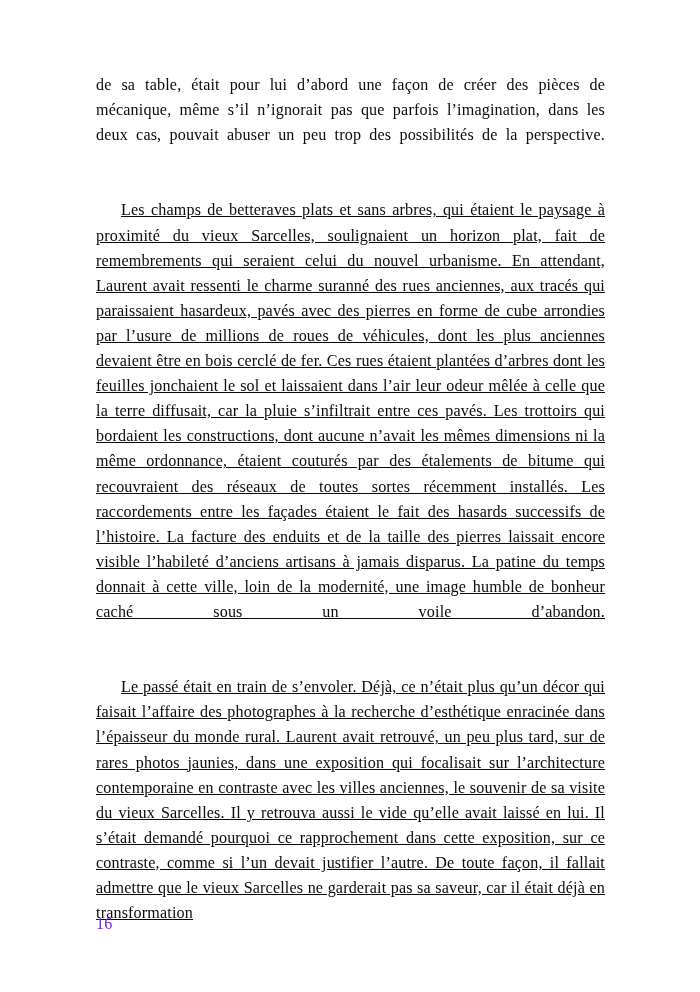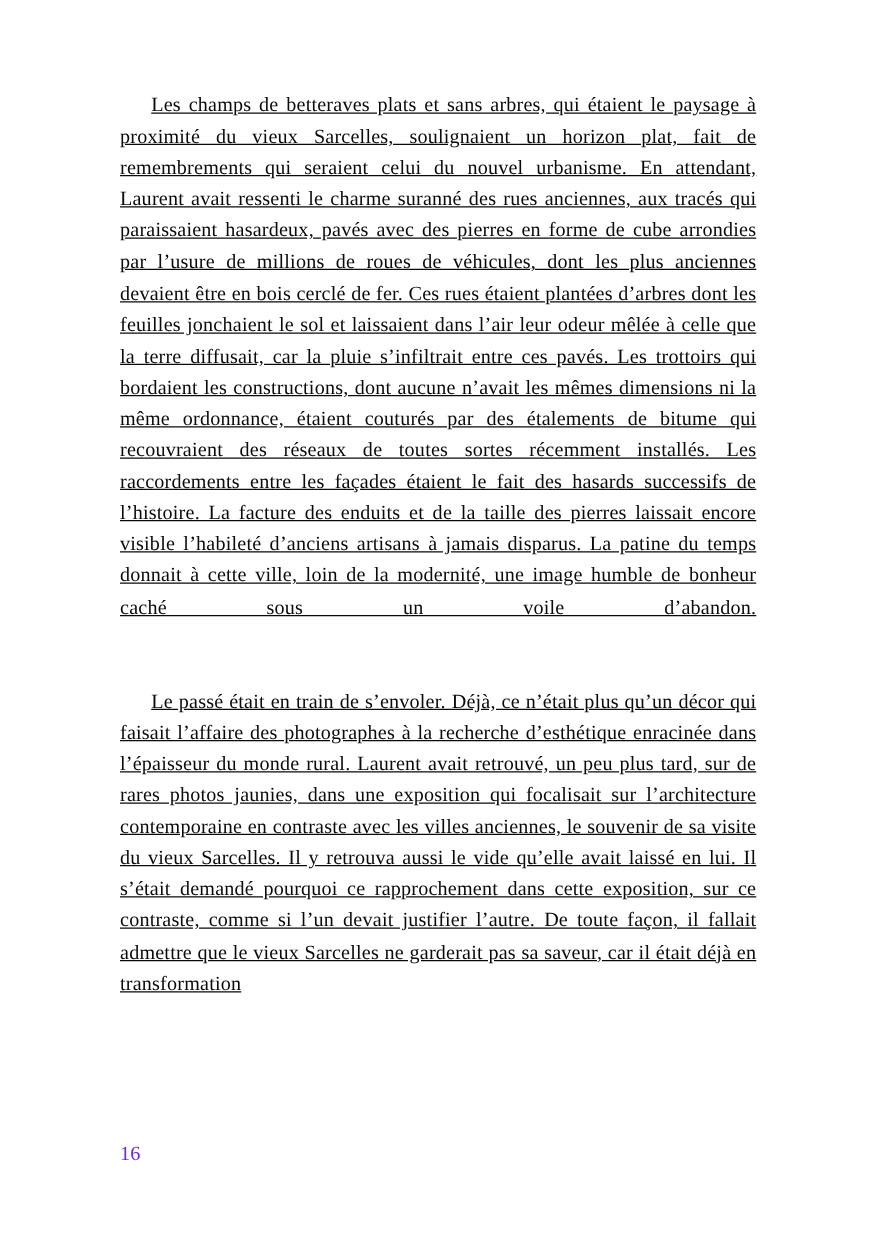--- a/index.html
+++ b/index.html
@@ -65,20 +65,21 @@
     color: #6d28d9;
     letter-spacing: 0.01em;
   }
 </style>
 </head>
 <body>
 
 <div class="page">
 
   <div class="text-block">
+    <p class="para">de sa table, était pour lui d’abord une façon de créer des pièces de mécanique, même s’il n’ignorait pas que parfois l’imagination, dans les deux cas, pouvait abuser un peu trop des possibilités de la perspective.</p>
 
     <p class="para indent">Les champs de betteraves plats et sans arbres, qui étaient le paysage à proximité du vieux Sarcelles, soulignaient un horizon plat, fait de remembrements qui seraient celui du nouvel urbanisme. En attendant, Laurent avait ressenti le charme suranné des rues anciennes, aux tracés qui paraissaient hasardeux, pavés avec des pierres en forme de cube arrondies par l’usure de millions de roues de véhicules, dont les plus anciennes devaient être en bois cerclé de fer. Ces rues étaient plantées d’arbres dont les feuilles jonchaient le sol et laissaient dans l’air leur odeur mêlée à celle que la terre diffusait, car la pluie s’infiltrait entre ces pavés. Les trottoirs qui bordaient les constructions, dont aucune n’avait les mêmes dimensions ni la même ordonnance, étaient couturés par des étalements de bitume qui recouvraient des réseaux de toutes sortes récemment installés. Les raccordements entre les façades étaient le fait des hasards successifs de l’histoire. La facture des enduits et de la taille des pierres laissait encore visible l’habileté d’anciens artisans à jamais disparus. La patine du temps donnait à cette ville, loin de la modernité, une image humble de bonheur caché sous un voile d’abandon.</p>
 
     <p class="para indent">Le passé était en train de s’envoler. Déjà, ce n’était plus qu’un décor qui faisait l’affaire des photographes à la recherche d’esthétique enracinée dans l’épaisseur du monde rural. Laurent avait retrouvé, un peu plus tard, sur de rares photos jaunies, dans une exposition qui focalisait sur l’architecture contemporaine en contraste avec les villes anciennes, le souvenir de sa visite du vieux Sarcelles. Il y retrouva aussi le vide qu’elle avait laissé en lui. Il s’était demandé pourquoi ce rapprochement dans cette exposition, sur ce contraste, comme si l’un devait justifier l’autre. De toute façon, il fallait admettre que le vieux Sarcelles ne garderait pas sa saveur, car il était déjà en transformation</p>
   </div>
 
   <div class="folio">16</div>
 
 </div>
 

